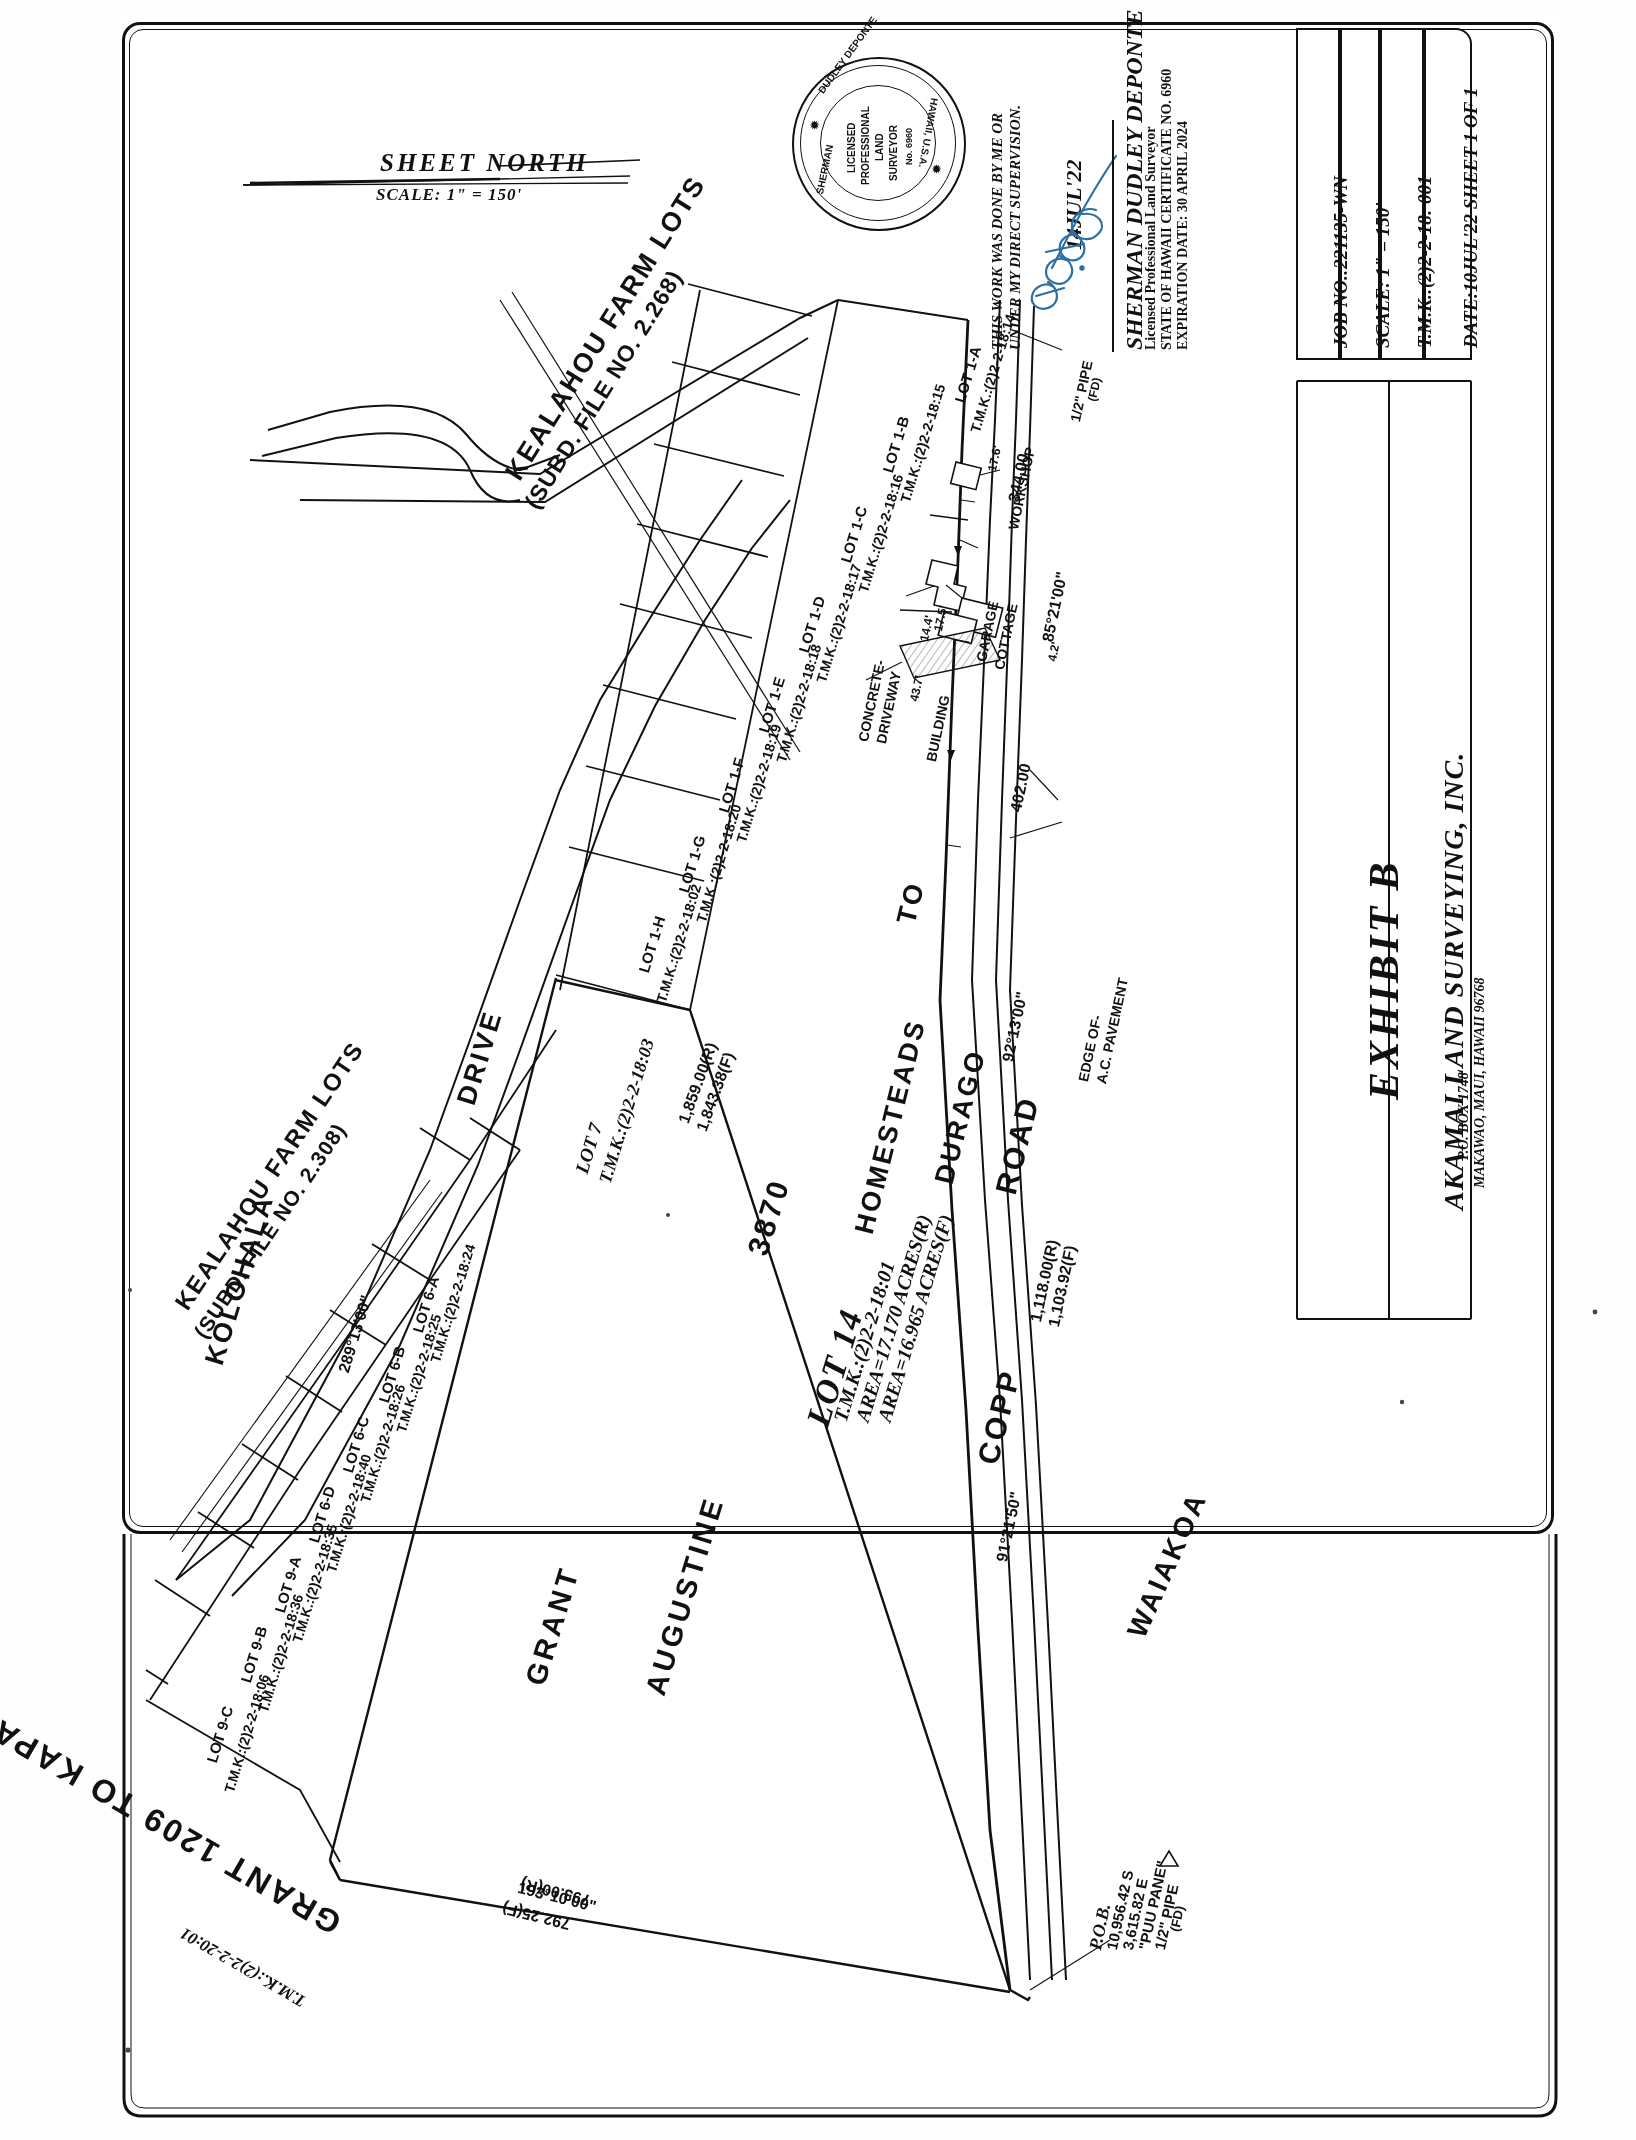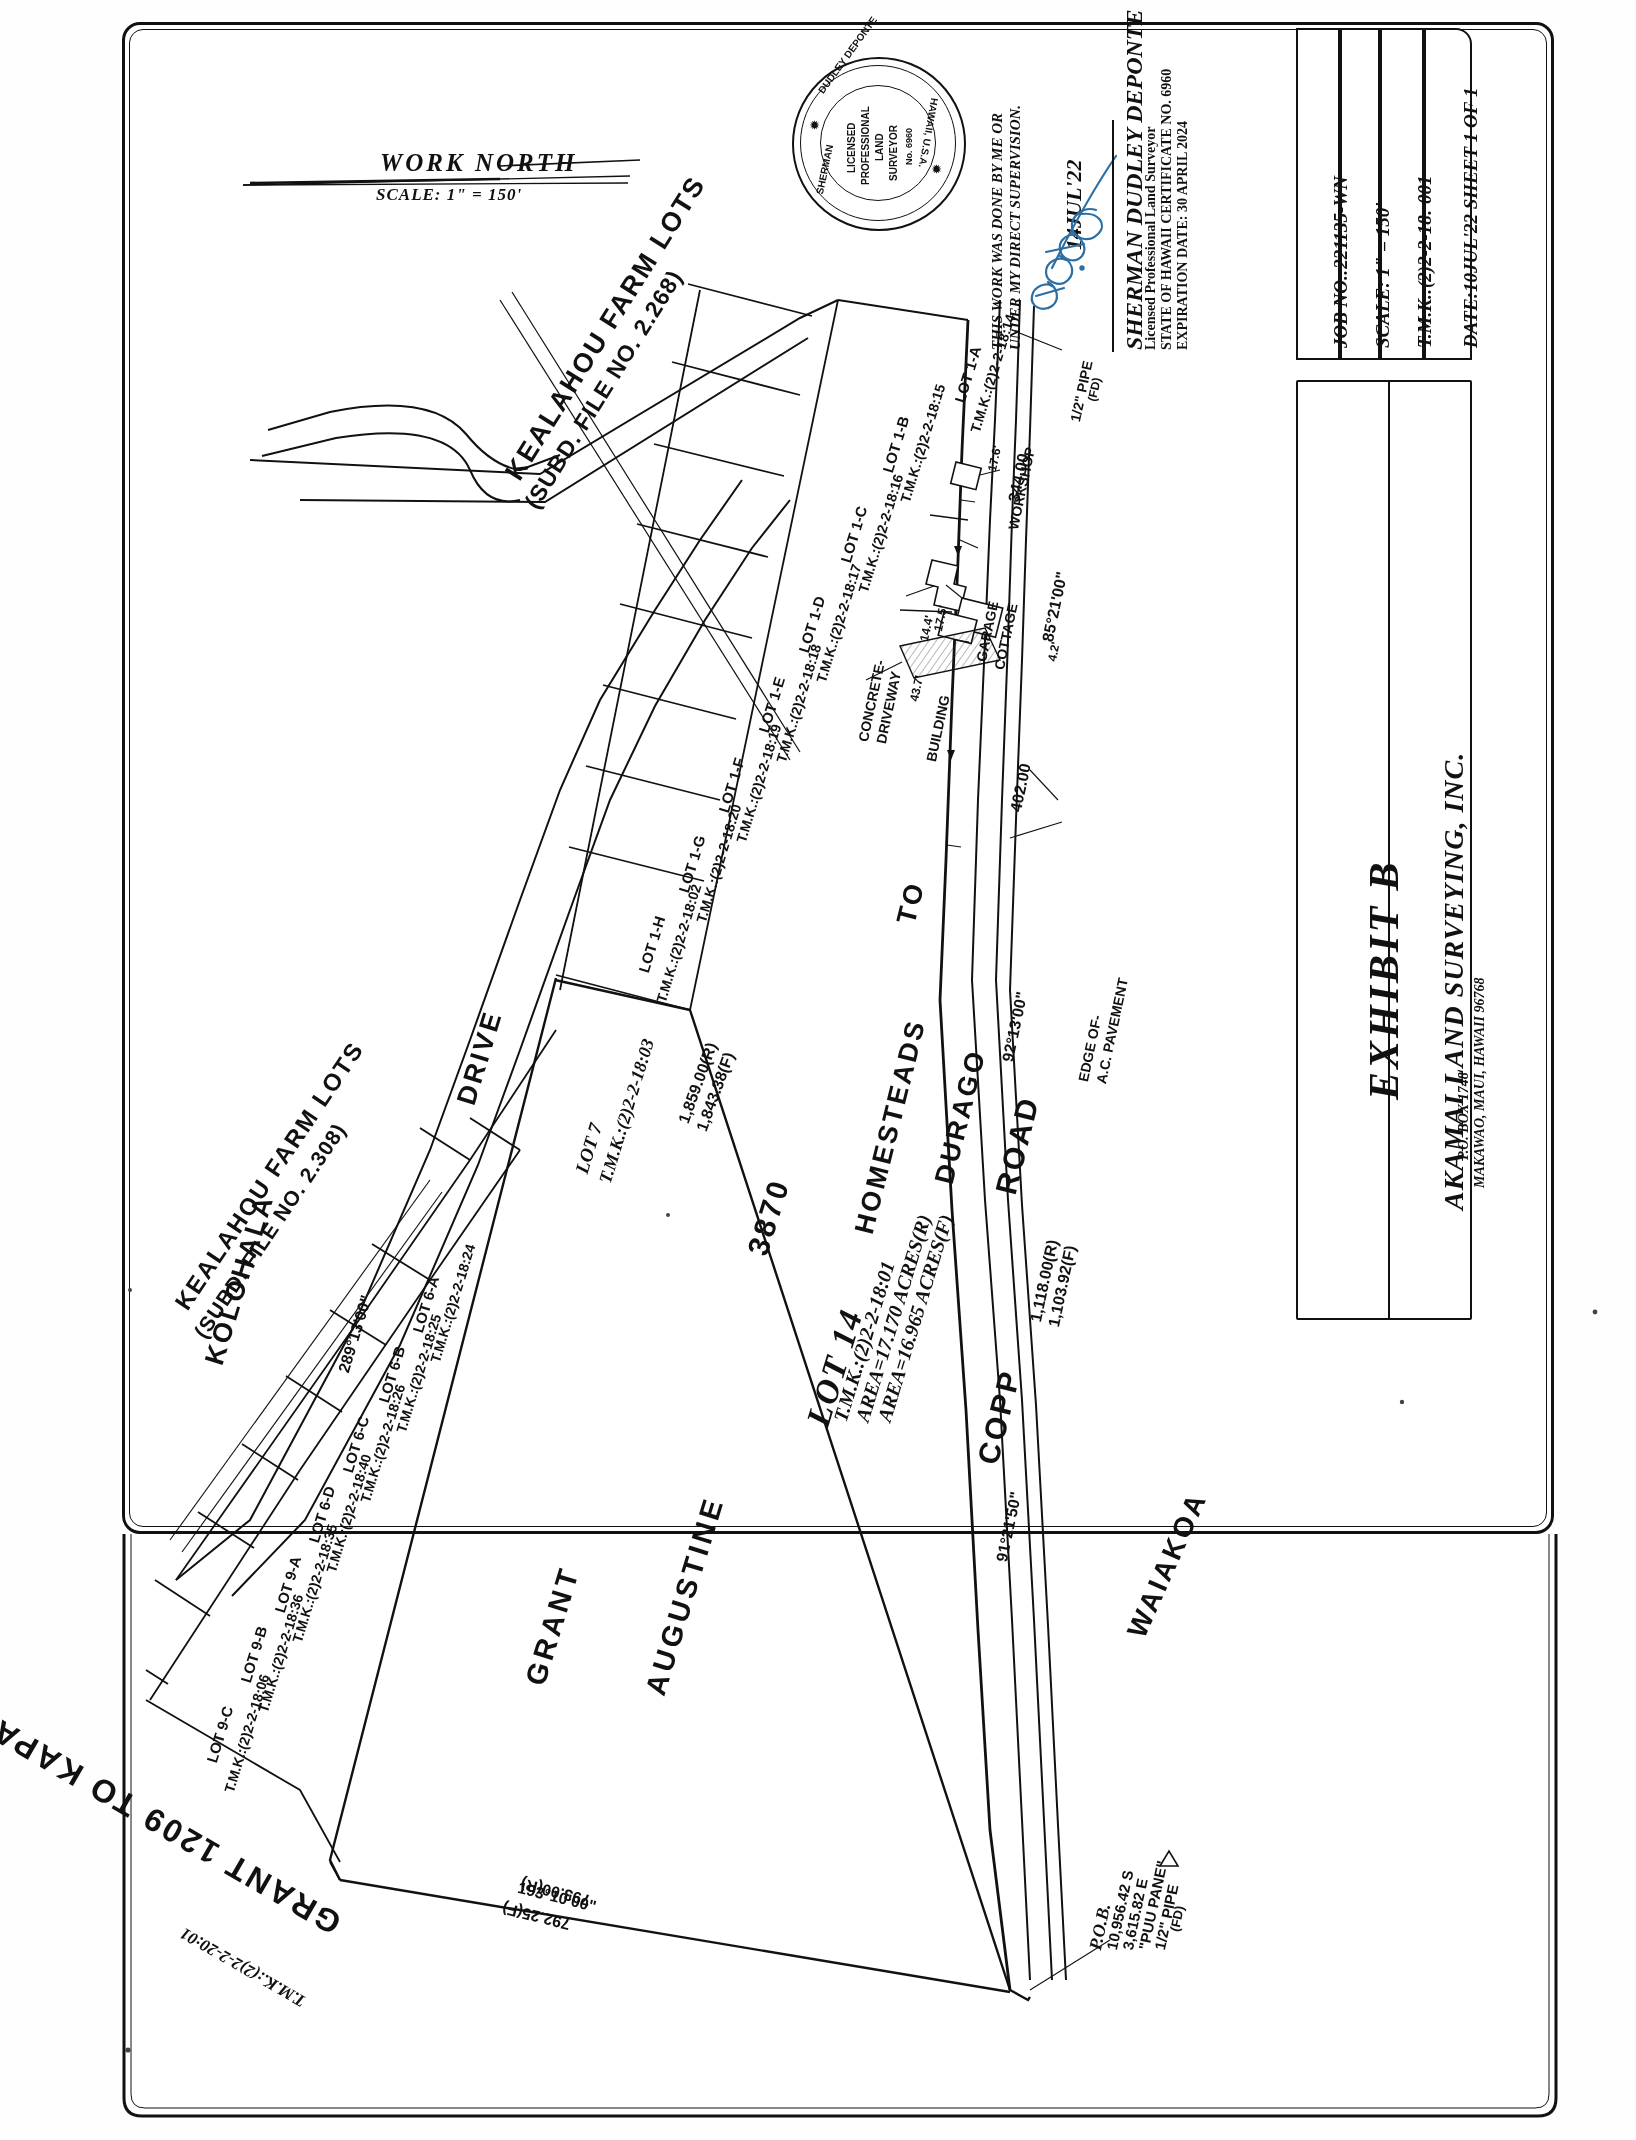--- a/index.html
+++ b/index.html
@@ -184,21 +184,21 @@
 
     <g fill="#444" stroke="none">
       <circle cx="1595" cy="1312" r="2.4"></circle>
       <circle cx="1402" cy="1402" r="2.2"></circle>
       <circle cx="130" cy="1290" r="2"></circle>
       <circle cx="128" cy="2050" r="2.6"></circle>
       <circle cx="668" cy="1215" r="2"></circle>
     </g>
   </svg>
 
-  <div class="t" style="left:380px;top:150px;font-size:25px;letter-spacing:3px;">WORK NORTH</div>
+  <div class="t" style="left:380px;top:150px;font-size:25px;letter-spacing:3px;">SHEET NORTH</div>
   <div class="t" style="left:376px;top:186px;font-size:17px;letter-spacing:1px;">SCALE:  1" = 150'</div>
 
   <div id="seal">
     <div class="ring" style="left:2px;top:2px;width:170px;height:170px;"></div>
     <div class="ring2" style="left:10px;top:10px;width:154px;height:154px;"></div>
     <div class="ring2" style="left:30px;top:30px;width:114px;height:114px;"></div>
 
     <div class="sealtxt" style="left:24px;top:138px;font-size:10px;transform:rotate(-78deg);transform-origin:0 0;">SHERMAN</div>
     <div class="sealtxt" style="left:26px;top:34px;font-size:10px;transform:rotate(-54deg);transform-origin:0 0;">DUDLEY DEPONTE</div>
     <div class="sealtxt" style="left:150px;top:44px;font-size:10px;transform:rotate(100deg);transform-origin:0 0;">HAWAII, U.S.A.</div>

